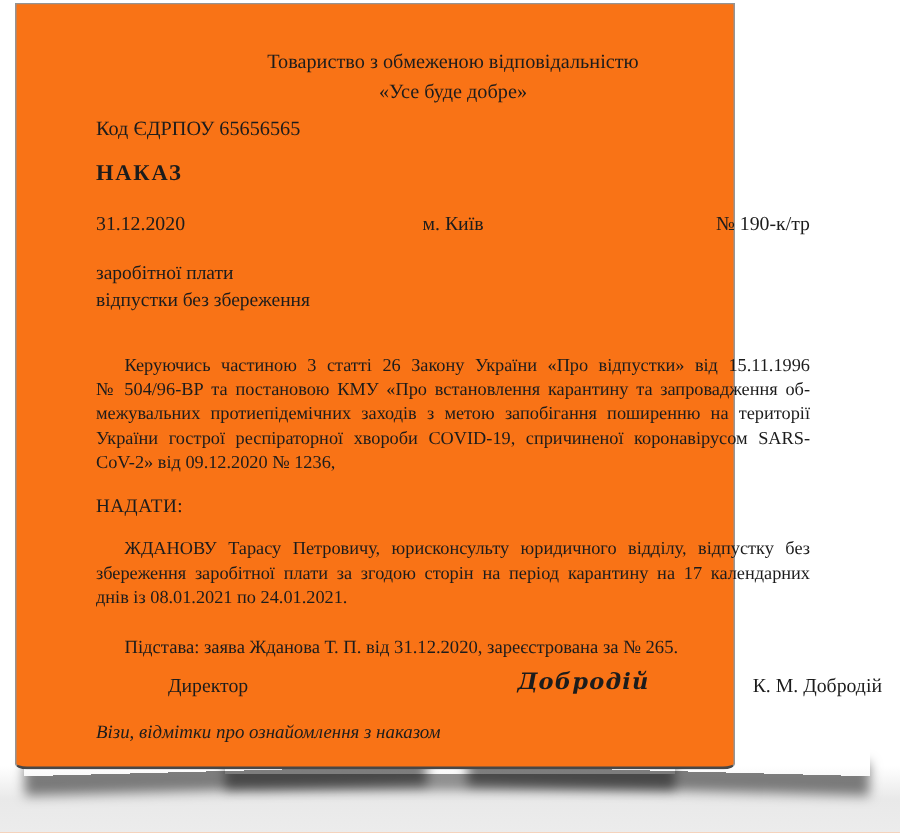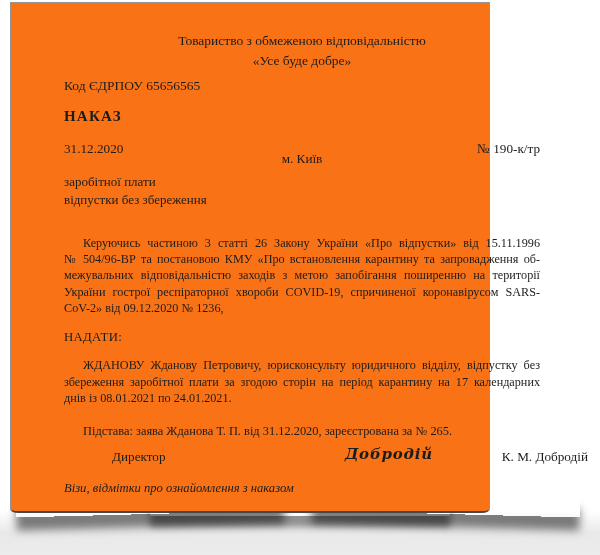--- a/index.html
+++ b/index.html
@@ -35,21 +35,21 @@
 
   
   .abs { position: absolute; left: 53px; width: 476px; }
 
   #org     { top: 28px; text-align: center; font-size: 13.5px; line-height: 20px; }
   #code    { top: 75px;  font-size: 13.5px; }
   #title   { top: 105px; text-align: left; font-weight: 700;
              font-size: 15px; letter-spacing: 1.2px; }
   #daterow { top: 138px; height: 18px; font-size: 13.2px; }
   .dr-left   { position: absolute; left: 0; }
-  .dr-center { position: absolute; left: 0; right: 0; text-align: center; margin-top: 10px; }
+  .dr-center { position: absolute; left: 0; right: 0; text-align: center; }
   .dr-right  { position: absolute; right: 0; }
 
   #subject  { top: 170px; font-size: 13px; line-height: 17.5px; }
 
   .pline { font-size: 12.2px; overflow: hidden;
            text-align: justify; text-align-last: justify; }
   .pline.ll    { text-align: left; text-align-last: left; }
   .pline.first { text-indent: 19px; }
   #preamble       { top: 232px; }
   #preamble .pline{ height: 16.2px; line-height: 16.2px; }
@@ -94,29 +94,29 @@
   </div>
 
   <div class="abs" id="subject">
     <div>заробітної плати</div>
     <div>відпустки без збереження</div>
   </div>
 
   <div class="abs" id="preamble">
     <div class="pline first">Керуючись частиною 3 статті 26 Закону України «Про відпустки» від 15.11.1996</div>
     <div class="pline">№ 504/96-ВР та постановою КМУ «Про встановлення карантину та запровадження об-</div>
-    <div class="pline">межувальних відповідальністю заходів з метою запобігання поширенню на території</div>
+    <div class="pline">межувальних протиепідемічних заходів з метою запобігання поширенню на території</div>
     <div class="pline">України гострої респіраторної хвороби COVID-19, спричиненої коронавірусом SARS-</div>
     <div class="pline ll">CoV-2» від 09.12.2020 № 1236,</div>
   </div>
 
   <div class="abs" id="nadaty">НАДАТИ:</div>
 
   <div class="abs" id="para2">
-    <div class="pline first">ЖДАНОВУ Жданову Петровичу, юрисконсульту юридичного відділу, відпустку без</div>
+    <div class="pline first">ЖДАНОВУ Тарасу Петровичу, юрисконсульту юридичного відділу, відпустку без</div>
     <div class="pline">збереження заробітної плати за згодою сторін на період карантину на 17 календарних</div>
     <div class="pline ll">днів із 08.01.2021 по 24.01.2021.</div>
   </div>
 
   <div class="abs" id="basis">Підстава: заява Жданова Т. П. від 31.12.2020, зареєстрована за № 265.</div>
 
   <div class="abs" id="sigrow">
     <span class="sig-left">Директор</span>
     <span id="sig-script">Добродій</span>
     <span class="sig-right">К. М. Добродій</span>

